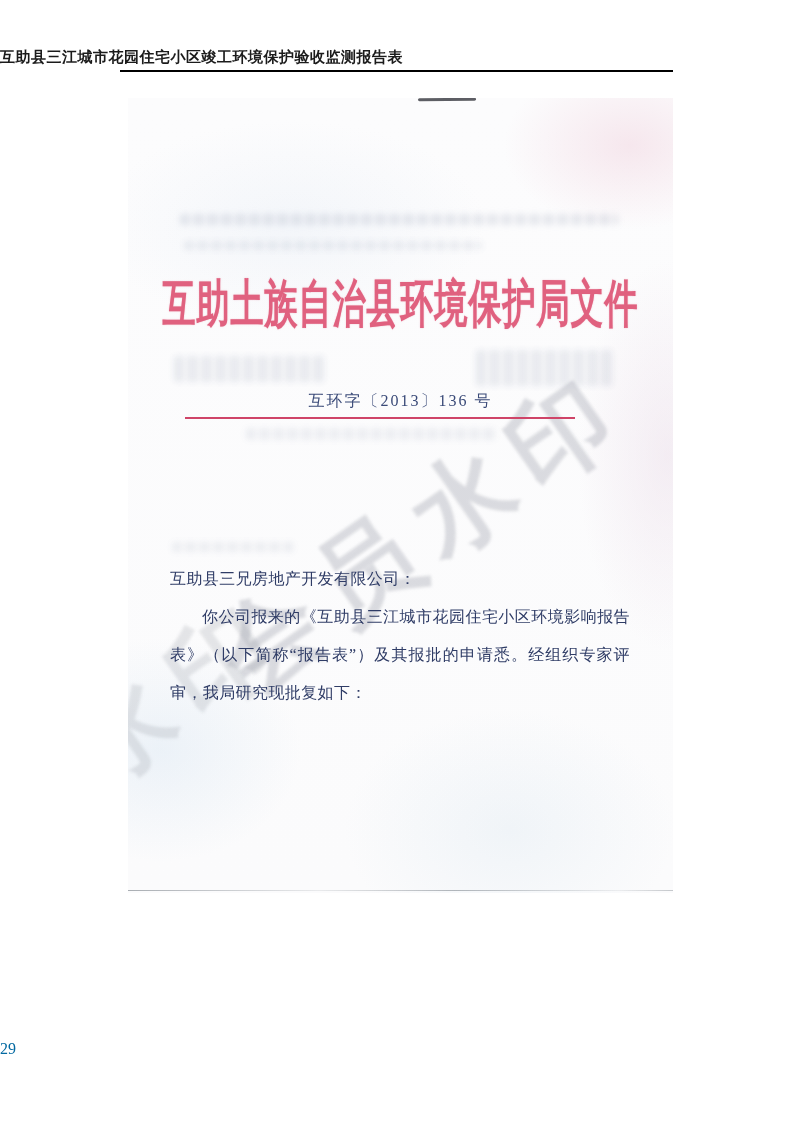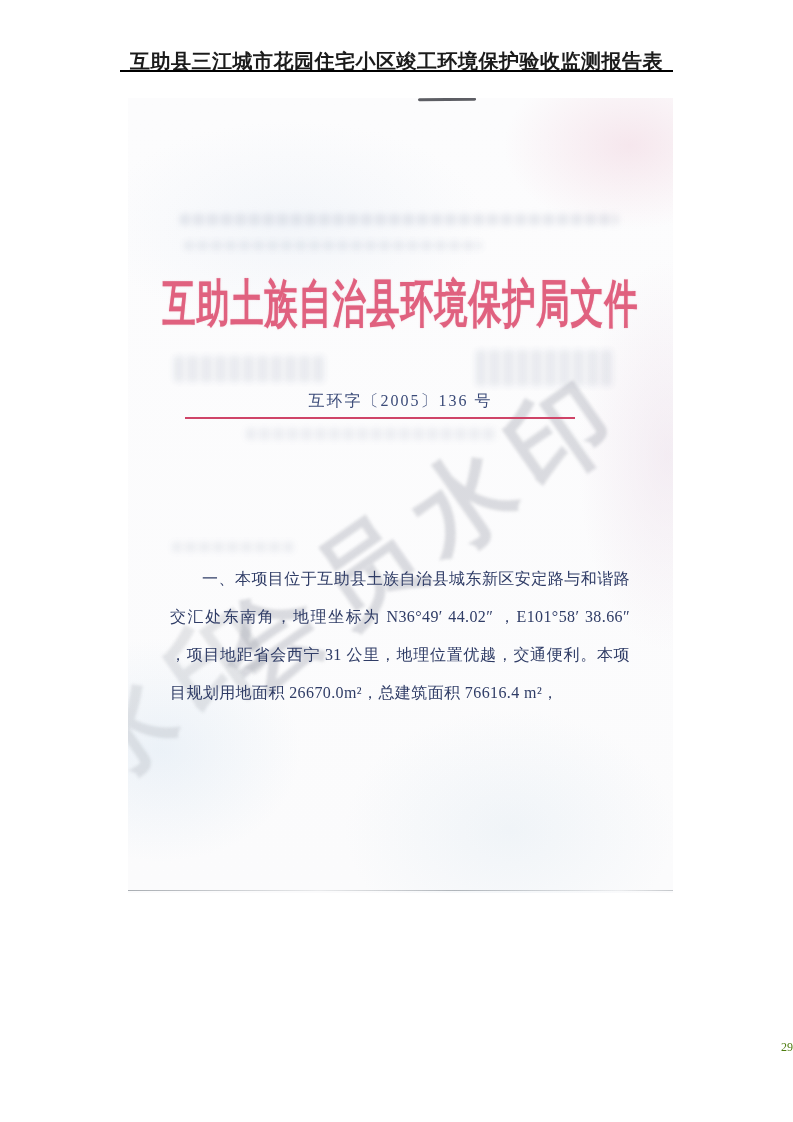--- a/index.html
+++ b/index.html
@@ -3,29 +3,29 @@
 <meta charset="utf-8">
 <style>
   html,body{margin:0;padding:0;background:#e8e8e8;}
   .page{
     position:relative;width:793px;height:1122px;margin:0 auto;
     background:#ffffff;overflow:hidden;
     font-family:"Liberation Serif","DejaVu Serif",serif;
   }
   
   .report-header{
-    position:absolute;left:0;top:48px;width:793px;text-align:center;
-    font-size:20px;font-weight:bold;color:#1b1b1b;letter-spacing:.5px;
+    position:absolute;left:0;top:48px;width:793px;
+    font-size:15px;font-weight:bold;color:#1b1b1b;letter-spacing:.5px;
   }
   .header-rule{
     position:absolute;left:120px;top:70px;width:553px;height:2px;background:#000;
   }
   .page-number{
-    position:absolute;left:0;top:1040px;width:793px;text-align:right;
-    font-size:12px;color:#4d7c0f;
+    position:absolute;left:0;top:1040px;width:793px;text-align:left;
+    font-size:16px;color:#0369a1;
   }
   
   .scan{
     position:absolute;left:128px;top:98px;width:545px;height:795px;overflow:hidden;
     background:
       radial-gradient(180px 120px at 92% 6%, rgba(238,205,218,.45), rgba(238,205,218,0) 70%),
       radial-gradient(120px 260px at 99% 45%, rgba(231,214,228,.40), rgba(231,214,228,0) 75%),
       radial-gradient(200px 160px at 6% 82%, rgba(210,226,240,.38), rgba(210,226,240,0) 70%),
       radial-gradient(260px 140px at 30% 16%, rgba(222,231,242,.30), rgba(222,231,242,0) 75%),
       radial-gradient(220px 160px at 70% 92%, rgba(214,228,238,.30), rgba(214,228,238,0) 75%),
@@ -105,26 +105,27 @@
     <div class="ghost g5"></div>
     <div class="ghost g6"></div>
 
     <div class="watermark wm1">会员水印</div>
     <div class="watermark wm2">会员水印</div>
 
     <div class="top-dash"></div>
 
     <div class="masthead">互助土族自治县环境保护局文件</div>
 
-    <div class="doc-number">互环字〔2005〕136 号</div>
+    <div class="doc-number">互环字〔2013〕136 号</div>
 
     <div class="red-rule"></div>
 
 
     <div class="body-text">
-      <p class="indent">一、本项目位于互助县土族自治县城东新区安定路与和谐路交汇处东南角，地理坐标为 N36°49′ 44.02″ ，E101°58′ 38.66″ ，项目地距省会西宁 31 公里，地理位置优越，交通便利。本项目规划用地面积 26670.0m²，总建筑面积 76616.4 m²，</p>
+      <p>互助县三兄房地产开发有限公司：</p>
+      <p class="indent">你公司报来的《互助县三江城市花园住宅小区环境影响报告表》（以下简称“报告表”）及其报批的申请悉。经组织专家评审，我局研究现批复如下：</p>
     </div>
 
   </div>
 
   <div class="page-number">29</div>
 
 </div>
 
 </body></html>

